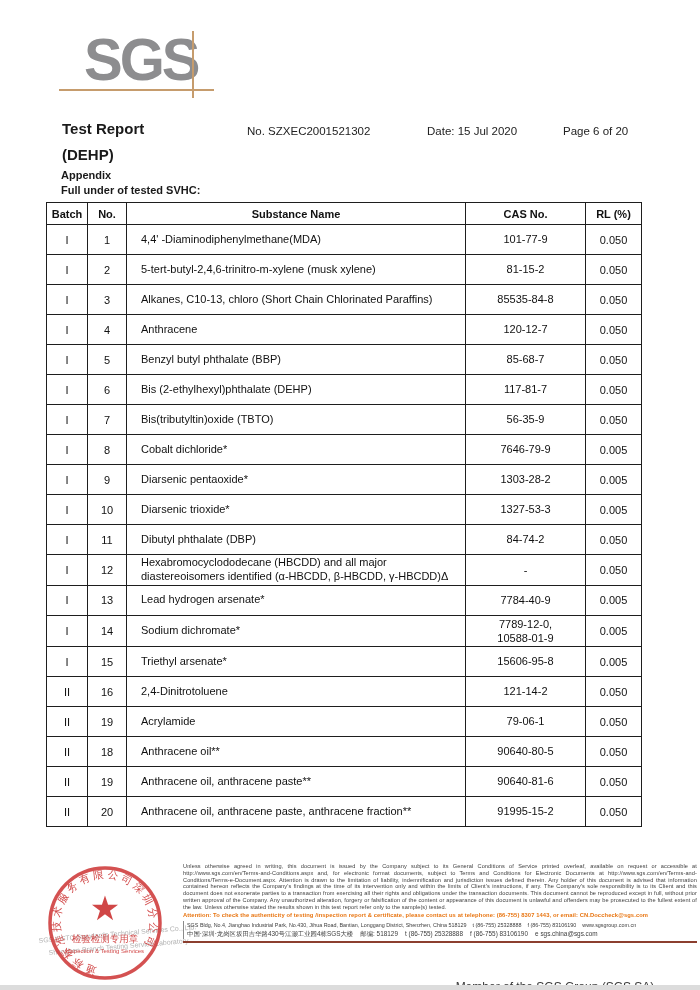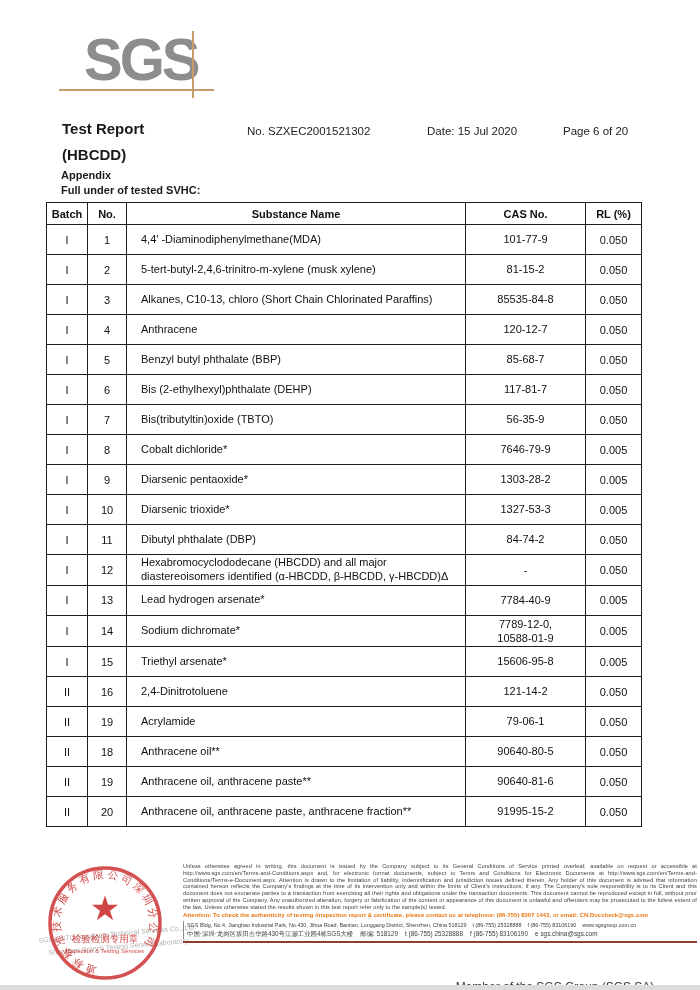--- a/index.html
+++ b/index.html
@@ -79,21 +79,21 @@
 </head>
 <body>
 
 <div class="page">
 
   <div class="logo-text">SGS</div>
   <div class="logo-hline"></div>
   <div class="logo-vline"></div>
 
   <div class="report-title">Test Report</div>
-  <div class="report-subtitle">(HBCDD)</div>
+  <div class="report-subtitle">(DEHP)</div>
   <div class="meta meta-no">No. SZXEC2001521302</div>
   <div class="meta meta-date">Date: 15 Jul 2020</div>
   <div class="meta meta-page">Page 6 of 20</div>
 
   <div class="appendix-heading">Appendix</div>
   <div class="appendix-sub">Full under of tested SVHC:</div>
 
   <table class="svhc-table">
     <colgroup>
       <col style="width:41px">

